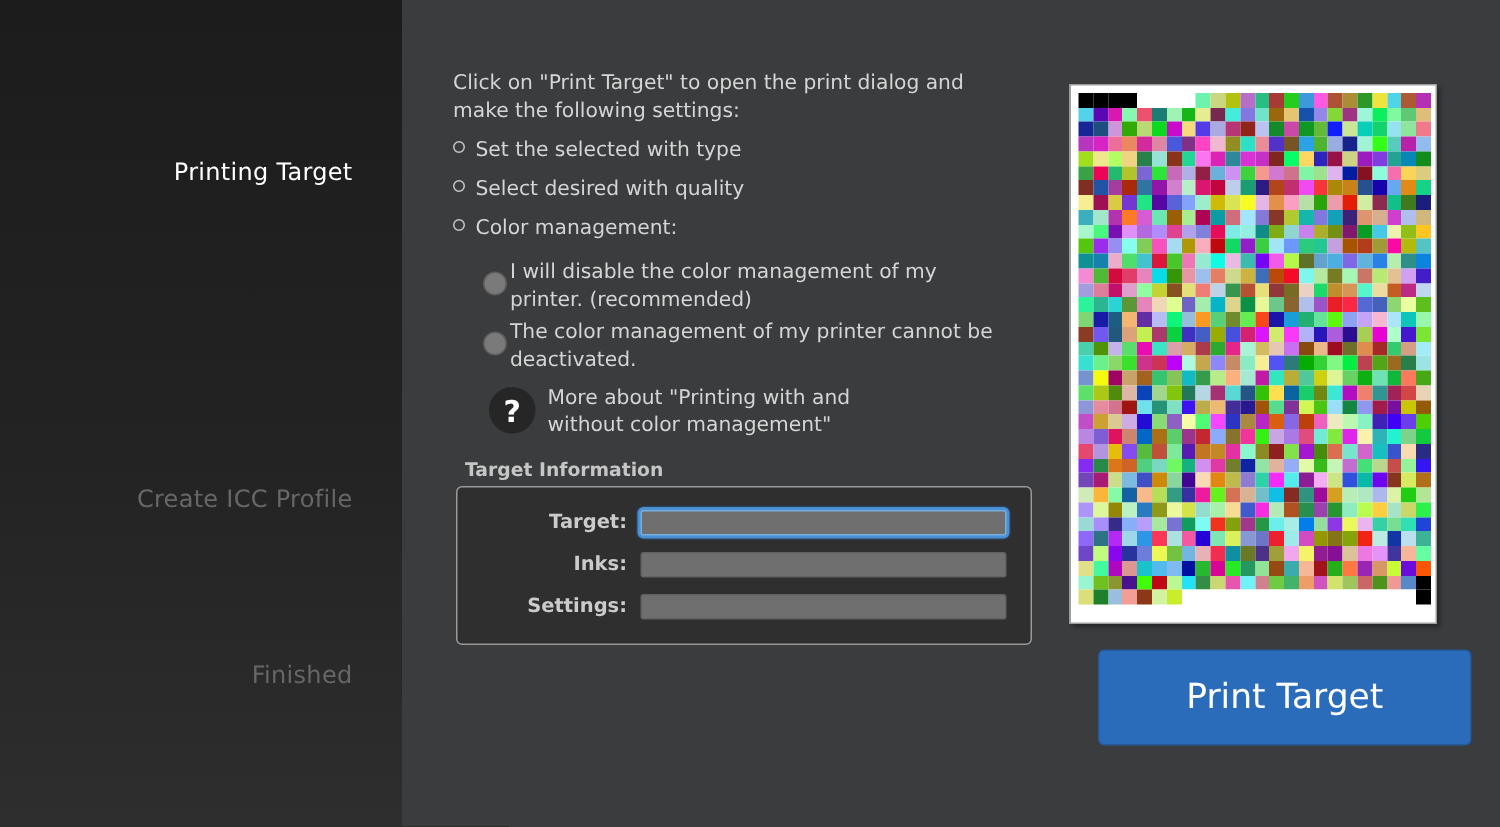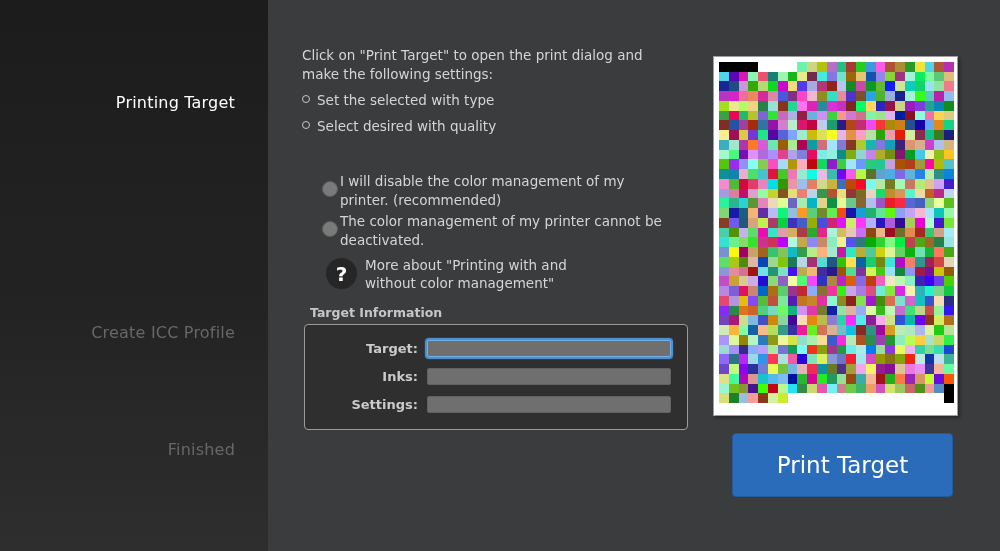--- a/index.html
+++ b/index.html
@@ -10,21 +10,21 @@
   }
   
   .sidebar{
     position:absolute;left:0;top:0;width:268px;height:551px;
     background:linear-gradient(to bottom,#1c1c1c 0%,#232323 55%,#2e2e2e 100%);
   }
   .step{
     position:absolute;right:33px;font-size:16px;letter-spacing:.2px;
     white-space:nowrap;cursor:default;
   }
-  .step.active{color:#ffffff;}
+  .step.active{color:#ffffff;margin-top:12px;}
   .step.inactive{color:#676767;}
   
   .intro{
     position:absolute;left:302px;top:46px;width:390px;
     font-size:13.5px;line-height:19px;color:#d5d5d5;white-space:pre-line;
   }
   .bullet-row{position:absolute;left:302px;font-size:13.5px;color:#d5d5d5;white-space:nowrap;}
   .bullet-dot{
     display:inline-block;width:6px;height:6px;border:1px solid #c7c7c7;border-radius:50%;
     margin-right:7px;vertical-align:2px;
@@ -81,21 +81,21 @@
     padding:5px 3px 12px 5px;
     box-shadow:2px 2px 3px rgba(0,0,0,.35);
   }
   .target-grid{
     width:100%;height:100%;
     display:grid;grid-template-columns:repeat(24,1fr);grid-auto-rows:1fr;
   }
   .target-grid div{width:100%;height:100%;}
   
   .print-btn{
-    position:absolute;left:732px;top:433px;width:221px;height:64px;
+    position:absolute;left:732px;top:433px;width:249px;height:64px;
     background:#2b6cba;border:1px solid #24599b;border-radius:4px;
     color:#ffffff;font-family:inherit;font-size:23px;
     display:flex;align-items:center;justify-content:center;cursor:pointer;
   }
 </style>
 </head>
 <body>
 
 <div class="app">
 
@@ -103,20 +103,21 @@
     <div class="step active" style="top:93px;">Printing Target</div>
     <div class="step inactive" style="top:323px;">Create ICC Profile</div>
     <div class="step inactive" style="top:440px;">Finished</div>
   </aside>
 
   <div class="intro">Click on "Print Target" to open the print dialog and
 make the following settings:</div>
 
   <div class="bullet-row" style="top:92px;"><span class="bullet-dot"></span><span>Set the selected with type</span></div>
   <div class="bullet-row" style="top:118px;"><span class="bullet-dot"></span><span>Select desired with quality</span></div>
+  <div class="bullet-row" style="top:144px;"><span class="bullet-dot"></span><span>Color management:</span></div>
 
   <div class="radio-row">
     <span class="radio-circle" style="left:322px;top:181px;"></span>
     <span class="radio-label" style="top:172px;">I will disable the color management of my
 printer. (recommended)</span>
   </div>
   <div class="radio-row">
     <span class="radio-circle" style="left:322px;top:221px;"></span>
     <span class="radio-label" style="top:212px;">The color management of my printer cannot be
 deactivated.</span>

